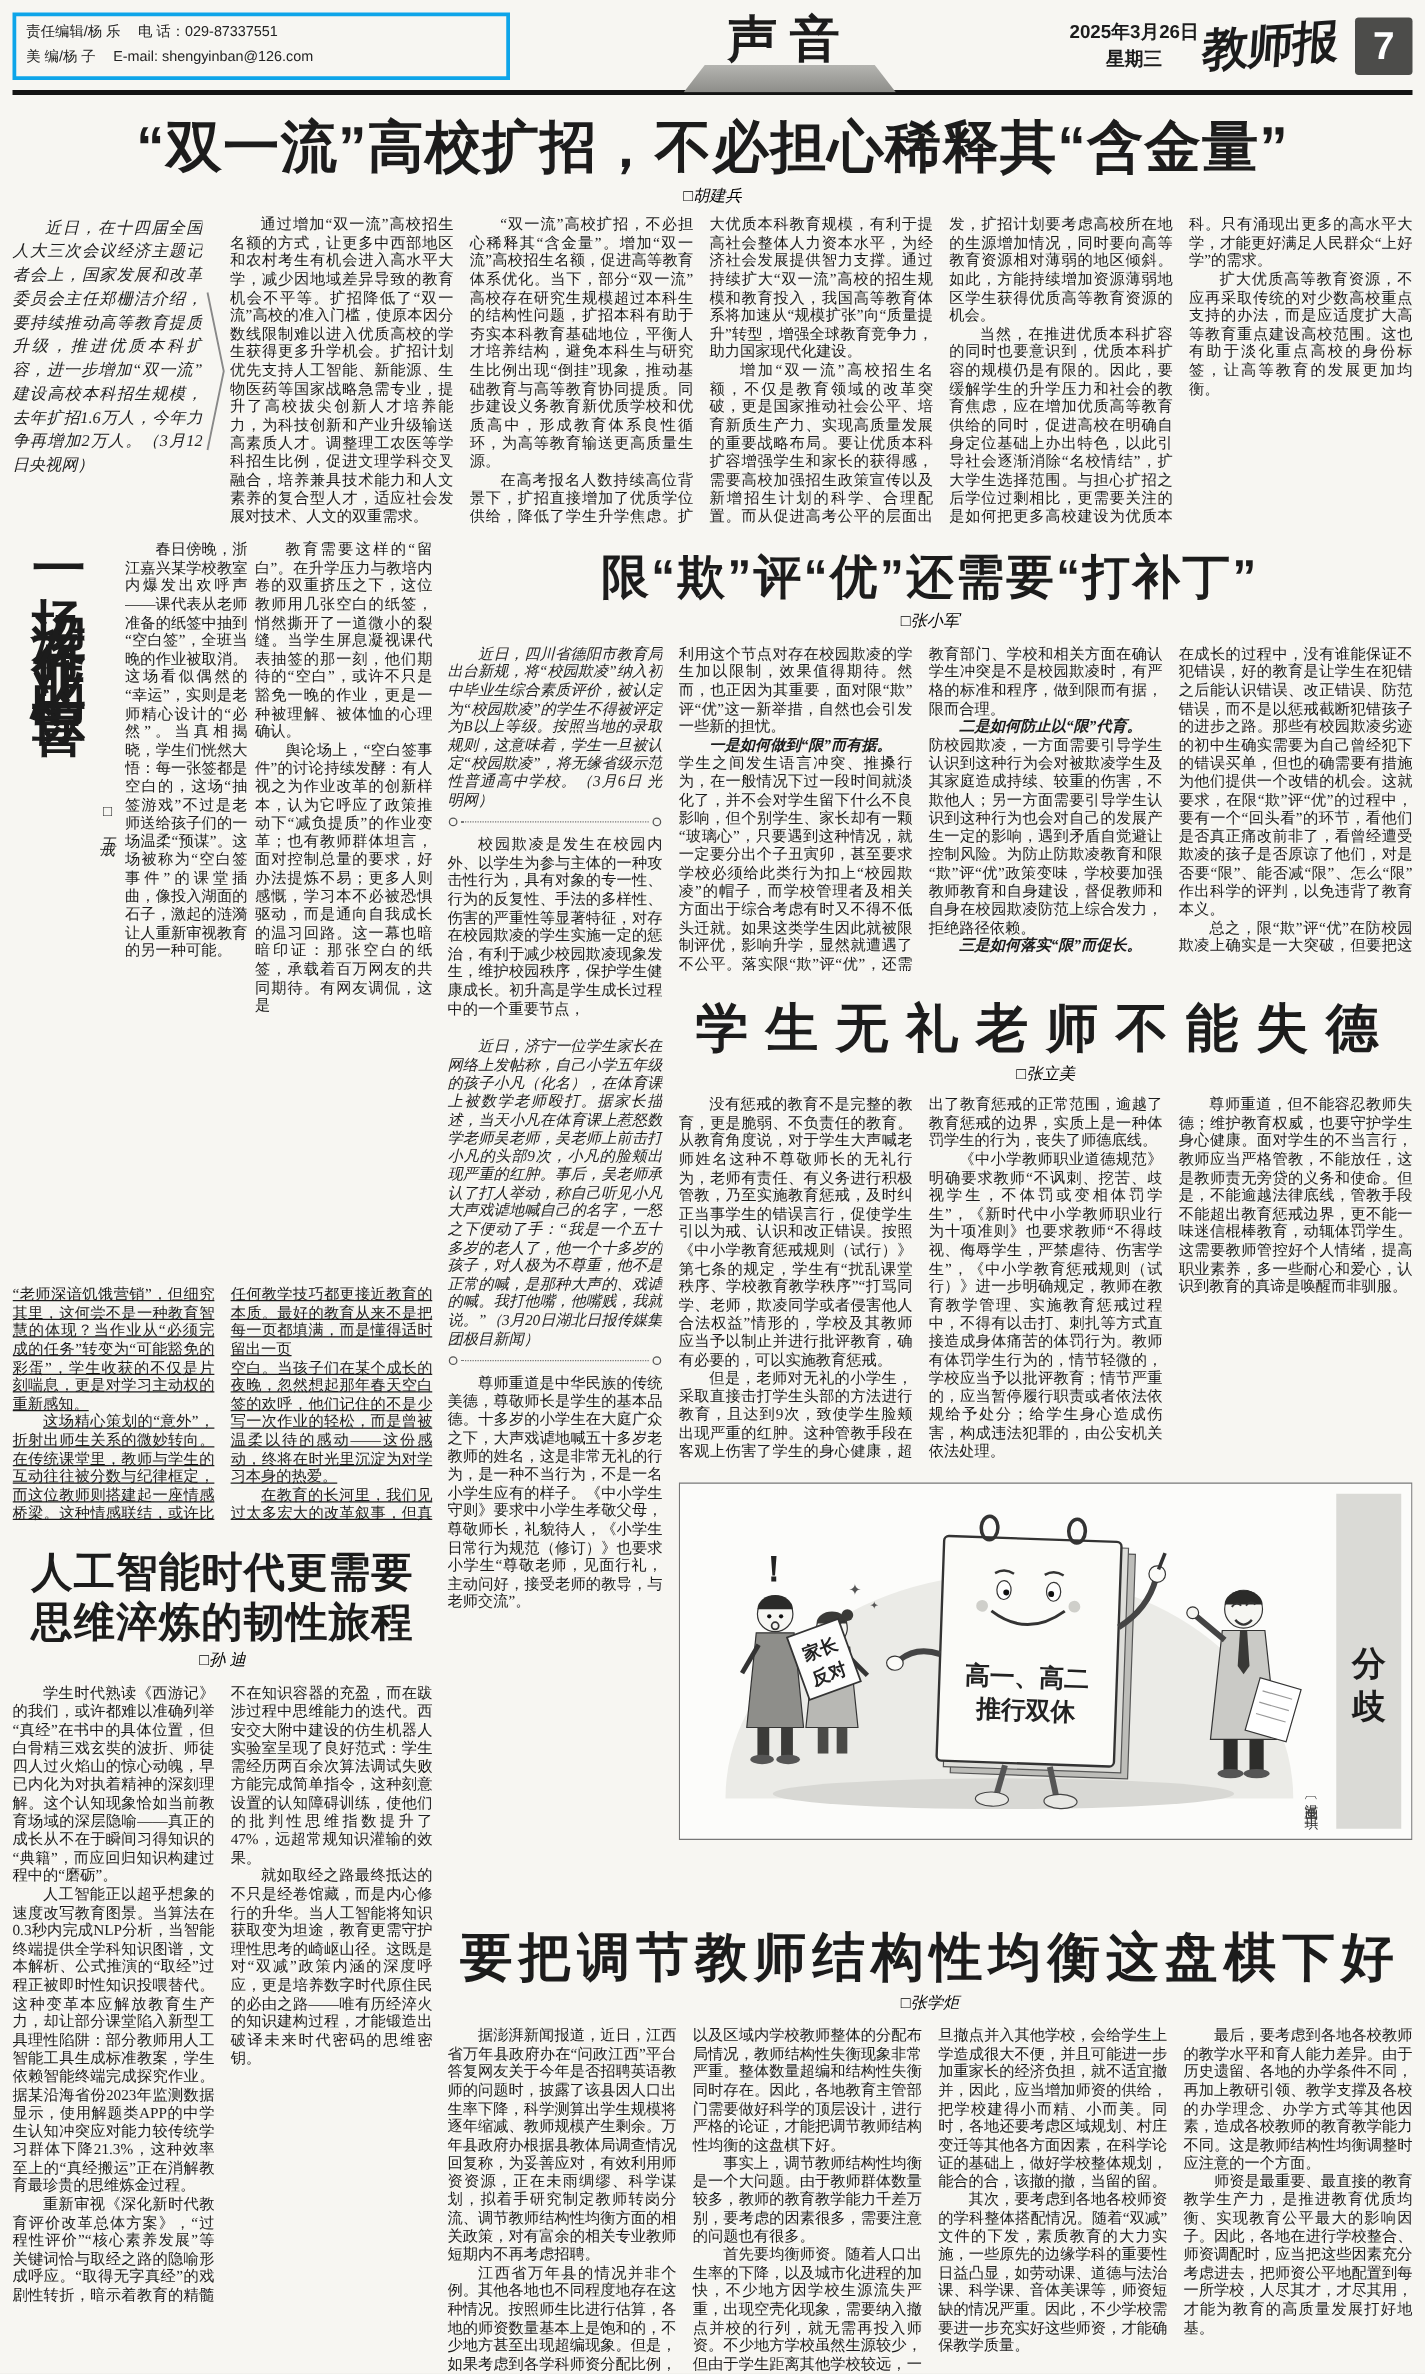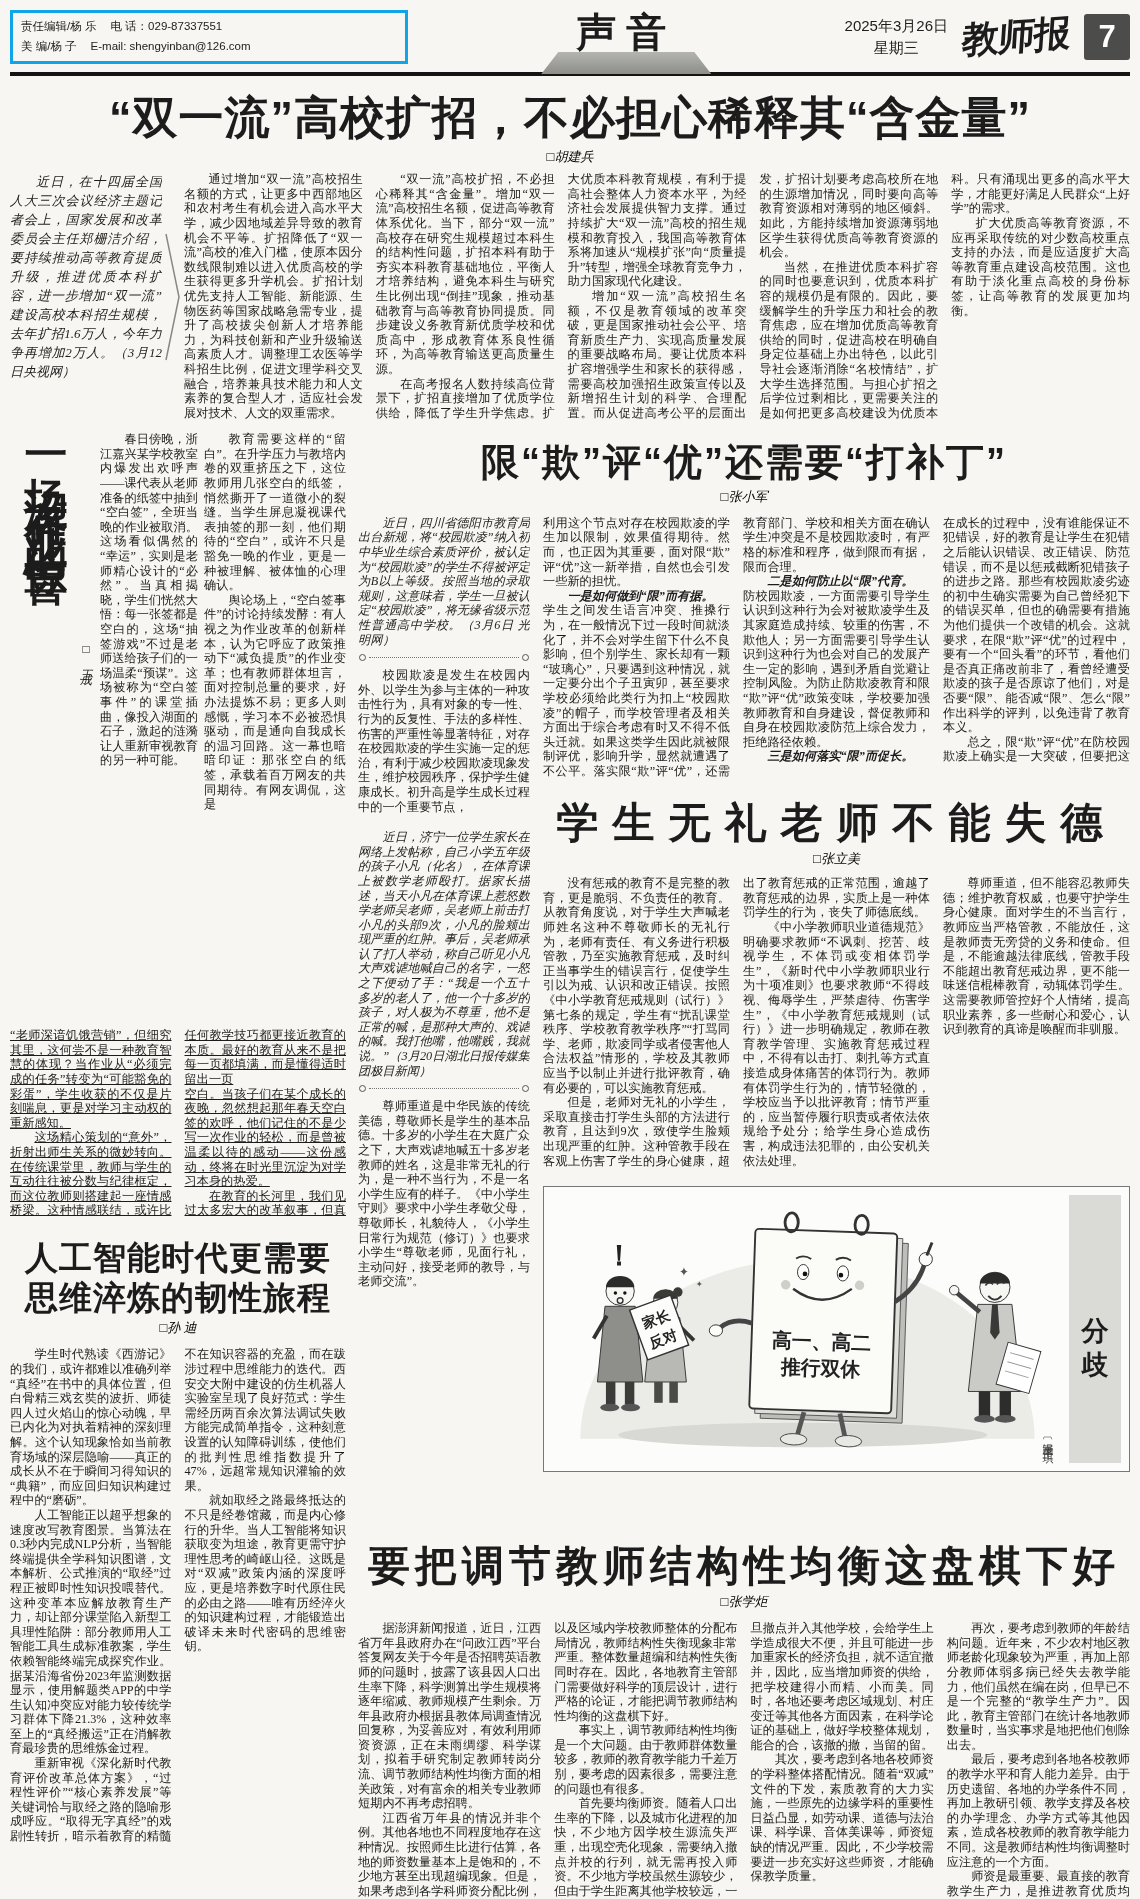--- a/index.html
+++ b/index.html
@@ -8,22 +8,22 @@
   
   .hdr{display:flex;align-items:center;height:58px;position:relative;}
   .edbox{width:398px;border:3px solid #0ea5e9;padding:4px 8px;font-family:"Liberation Sans","DejaVu Sans",sans-serif;
          font-size:11.5px;line-height:1.7;color:#222;box-sizing:border-box;}
   .edrow{display:flex;gap:14px;white-space:nowrap;}
   .secwrap{flex:1;display:flex;flex-direction:column;align-items:center;position:relative;height:100%;text-align:right;}
   .secname{font-family:"Liberation Sans","DejaVu Sans",sans-serif;font-weight:900;font-size:40px;letter-spacing:10px;
            z-index:2;line-height:1.1;margin-top:2px;}
   .pedestal{position:absolute;bottom:-8px;width:170px;height:22px;background:linear-gradient(#b4b4b0,#8d8d89);
             clip-path:polygon(10% 0,90% 0,100% 100%,0 100%);z-index:1;}
-  .datebox{font-family:"Liberation Sans","DejaVu Sans",sans-serif;font-weight:normal;text-align:center;
-           font-size:15px;line-height:1.5;margin-right:14px;}
+  .datebox{font-family:"Liberation Sans","DejaVu Sans",sans-serif;font-weight:bold;text-align:center;
+           font-size:15px;line-height:1.5;margin-right:3px;}
   .logo{font-size:37px;font-weight:900;transform:rotate(-4deg) skewX(-8deg);margin-right:14px;letter-spacing:-1px;}
   .pagenum{width:46px;height:46px;background:#4c4c4a;color:#fff;font-family:"Liberation Sans",sans-serif;
            font-weight:900;font-size:31px;display:flex;align-items:center;justify-content:center;border-radius:3px;}
   .thickrule{height:4px;background:#141414;margin-top:6px;}
   
   .h-main{font-family:"Liberation Sans","DejaVu Sans",sans-serif;font-weight:900;font-size:45px;text-align:center;
           margin:14px 0 2px 0;letter-spacing:1px;line-height:1.25;}
   .byline{text-align:center;font-size:13px;font-style:italic;margin:2px 0 6px 0;color:#000000;}
   .h2{font-family:"Liberation Sans","DejaVu Sans",sans-serif;font-weight:900;text-align:center;line-height:1.2;}
   
@@ -314,19 +314,18 @@
       </div>
 
       <div class="h2 balhead">要把调节教师结构性均衡这盘棋下好</div>
       <div class="byline">□张学炬</div>
       <div class="balcols bt">
         <p>据澎湃新闻报道，近日，江西省万年县政府办在“问政江西”平台答复网友关于今年是否招聘英语教师的问题时，披露了该县因人口出生率下降，科学测算出学生规模将逐年缩减、教师规模产生剩余。万年县政府办根据县教体局调查情况回复称，为妥善应对，有效利用师资资源，正在未雨绸缪、科学谋划，拟着手研究制定教师转岗分流、调节教师结构性均衡方面的相关政策，对有富余的相关专业教师短期内不再考虑招聘。</p>
         <p>江西省万年县的情况并非个例。其他各地也不同程度地存在这种情况。按照师生比进行估算，各地的师资数量基本上是饱和的，不少地方甚至出现超编现象。但是，如果考虑到各学科师资分配比例，以及区域内学校教师整体的分配布局情况，教师结构性失衡现象非常严重。整体数量超编和结构性失衡同时存在。因此，各地教育主管部门需要做好科学的顶层设计，进行严格的论证，才能把调节教师结构性均衡的这盘棋下好。</p>
         <p>事实上，调节教师结构性均衡是一个大问题。由于教师群体数量较多，教师的教育教学能力千差万别，要考虑的因素很多，需要注意的问题也有很多。</p>
         <p>首先要均衡师资。随着人口出生率的下降，以及城市化进程的加快，不少地方因学校生源流失严重，出现空壳化现象，需要纳入撤点并校的行列，就无需再投入师资。不少地方学校虽然生源较少，但由于学生距离其他学校较远，一旦撤点并入其他学校，会给学生上学造成很大不便，并且可能进一步加重家长的经济负担，就不适宜撤并，因此，应当增加师资的供给，把学校建得小而精、小而美。同时，各地还要考虑区域规划、村庄变迁等其他各方面因素，在科学论证的基础上，做好学校整体规划，能合的合，该撤的撤，当留的留。</p>
         <p>其次，要考虑到各地各校师资的学科整体搭配情况。随着“双减”文件的下发，素质教育的大力实施，一些原先的边缘学科的重要性日益凸显，如劳动课、道德与法治课、科学课、音体美课等，师资短缺的情况严重。因此，不少学校需要进一步充实好这些师资，才能确保教学质量。</p>
-        <p>再次，要考虑到教师的年龄结构问题。近年来，不少农村地区教师老龄化现象较为严重，再加上部分教师体弱多病已经失去教学能力，他们虽然在编在岗，但早已不是一个完整的“教学生产力”。因此，教育主管部门在统计各地教师数量时，当实事求是地把他们刨除出去。</p>
         <p>最后，要考虑到各地各校教师的教学水平和育人能力差异。由于历史遗留、各地的办学条件不同，再加上教研引领、教学支撑及各校的办学理念、办学方式等其他因素，造成各校教师的教育教学能力不同。这是教师结构性均衡调整时应注意的一个方面。</p>
         <p>师资是最重要、最直接的教育教学生产力，是推进教育优质均衡、实现教育公平最大的影响因子。因此，各地在进行学校整合、师资调配时，应当把这些因素充分考虑进去，把师资公平地配置到每一所学校，人尽其才，才尽其用，才能为教育的高质量发展打好地基。</p>
       </div>
     </div>
   </div>
 </div>
 
 </body></html>

